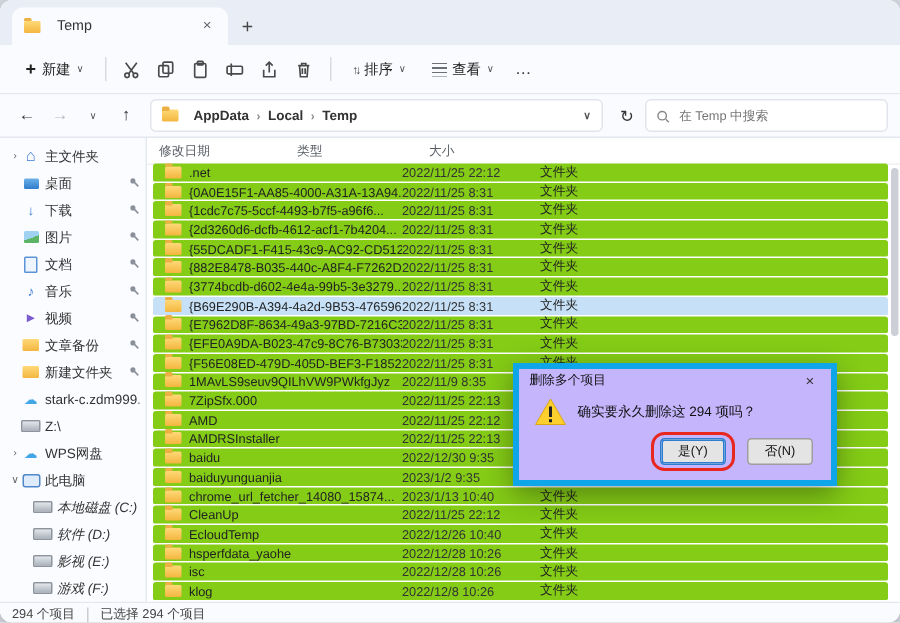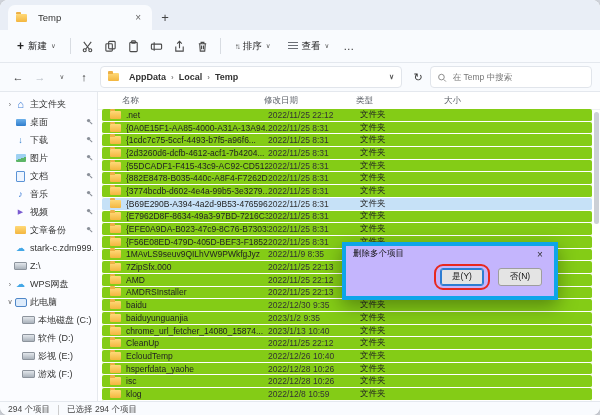--- a/index.html
+++ b/index.html
@@ -39,21 +39,21 @@
   .search{width:148px;height:20px;background:#fff;border:1px solid #e1e5eb;border-radius:4px;display:flex;
           align-items:center;padding:0 6px;gap:4px;flex:none;}
   .search input{border:none;outline:none;width:100%;font-size:8.5px;color:#333;background:transparent;
                 font-family:inherit;}
 
   
   .content{display:flex;height:309px;}
   .sidebar{width:97px;flex:none;background:#fbfcff;border-right:1px solid #e6e9ee;padding-top:3px;overflow:hidden;}
   .sb-item{height:18px;display:flex;align-items:center;padding:0 2px 0 4px;font-size:9px;color:#333;
            border-radius:3px;margin:0 2px;}
-  .sb-item.indent{padding-left:12px;}
+  .sb-item.indent{padding-left:12px;font-style:italic;}
   .sb-chev{width:8px;font-size:7px;color:#666;flex:none;text-align:center;}
   .sb-ic{width:13px;height:12px;display:flex;align-items:center;justify-content:center;margin-right:3px;
          flex:none;font-size:9px;}
   .sb-label{white-space:nowrap;overflow:hidden;flex:1;}
   .pin{flex:none;margin-left:2px;}
   .ic-home{color:#3f7ed6;font-size:11px;}
   .ic-download{color:#2f7ccc;font-weight:bold;}
   .ic-music{color:#3f7ed6;}
   .ic-videos{color:#7a5bd0;font-size:7px;}
   .ic-cloud{color:#43a7e6;}
@@ -273,20 +273,29 @@
           <span class="sb-chev"></span>
           <span class="sb-ic ic-folder"></span>
           <span class="sb-label">文章备份</span>
           <span class="pin"><svg width="7" height="7" viewBox="0 0 7 7">
               <circle cx="2.6" cy="2.6" r="1.7" fill="#8a9099"></circle>
               <path d="M3.8 3.8L6.2 6.2" stroke="#8a9099" stroke-width="1.1"></path>
             </svg></span>
         </div>
         <div class="sb-item">
           <span class="sb-chev"></span>
+          <span class="sb-ic ic-folder"></span>
+          <span class="sb-label">新建文件夹</span>
+          <span class="pin"><svg width="7" height="7" viewBox="0 0 7 7">
+              <circle cx="2.6" cy="2.6" r="1.7" fill="#8a9099"></circle>
+              <path d="M3.8 3.8L6.2 6.2" stroke="#8a9099" stroke-width="1.1"></path>
+            </svg></span>
+        </div>
+        <div class="sb-item">
+          <span class="sb-chev"></span>
           <span class="sb-ic ic-cloud">☁</span>
           <span class="sb-label">stark-c.zdm999.e</span>
         </div>
         <div class="sb-item">
           <span class="sb-chev"></span>
           <span class="sb-ic ic-drive"></span>
           <span class="sb-label">Z:\</span>
         </div>
         <div class="sb-item">
           <span class="sb-chev">›</span>
@@ -314,21 +323,20 @@
           <span class="sb-label">影视 (E:)</span>
         </div>
         <div class="sb-item indent">
           <span class="sb-chev"></span>
           <span class="sb-ic ic-drive"></span>
           <span class="sb-label">游戏 (F:)</span>
         </div>
       </div>
     <div class="filearea">
       <div class="listheader">
-        <span class="col-name">名称</span>
         <span class="col-date">修改日期</span>
         <span class="col-type">类型</span>
         <span class="col-size">大小</span>
       </div>
       <div class="rows">
           <div class="row">
             <span class="fic"></span>
             <span class="fname">.net</span>
             <span class="fdate">2022/11/25 22:12</span>
             <span class="ftype">文件夹</span>
@@ -477,41 +485,49 @@
           <div class="row">
             <span class="fic"></span>
             <span class="fname">isc</span>
             <span class="fdate">2022/12/28 10:26</span>
             <span class="ftype">文件夹</span>
             <span class="fsize"></span>
           </div>
           <div class="row">
             <span class="fic"></span>
             <span class="fname">klog</span>
-            <span class="fdate">2022/12/8 10:59</span>
+            <span class="fdate">2022/12/8 10:26</span>
             <span class="ftype">文件夹</span>
             <span class="fsize"></span>
           </div>
         </div>
       <div class="scrollbar">
           <div class="thumb"></div>
         </div>
     </div>
   </div>
 
   <div class="statusbar">
     <span>294 个项目</span>
     <span class="st-sep"></span>
     <span>已选择 294 个项目</span>
   </div>
 
   <div class="dialog">
     <div class="dlg-title">
       <span>删除多个项目</span>
       <span class="dlg-close">×</span>
+    </div>
+    <div class="dlg-body">
+      <svg width="22" height="19" viewBox="0 0 22 19">
+          <path d="M11 1L21 18H1Z" fill="#fdcf2e" stroke="#d8a400" stroke-width="0.6"></path>
+          <rect x="10" y="6" width="2" height="7" fill="#222"></rect>
+          <rect x="10" y="14.5" width="2" height="2" fill="#222"></rect>
+        </svg>
+      <span class="dlg-msg">确实要永久删除这 294 项吗？</span>
     </div>
     <div class="dlg-btns">
       <span class="yes-wrap">
         <div class="dlg-btn default">是(Y)</div>
         <div class="red-annotation"></div>
       </span>
       <div class="dlg-btn">否(N)</div>
     </div>
   </div>
 

